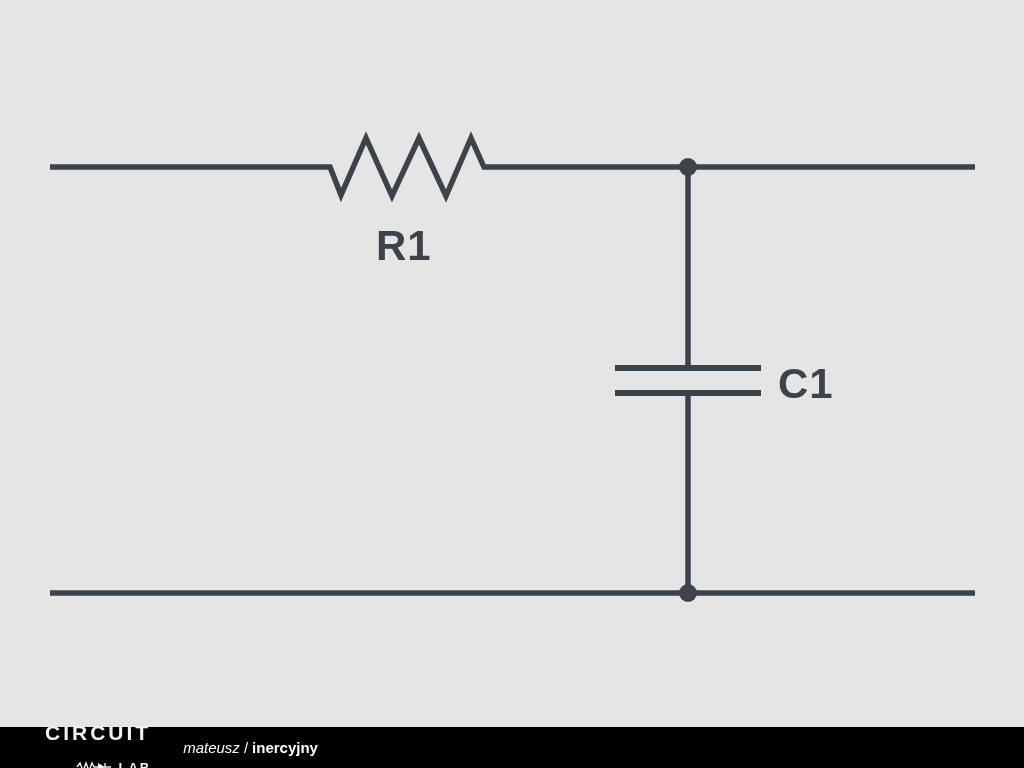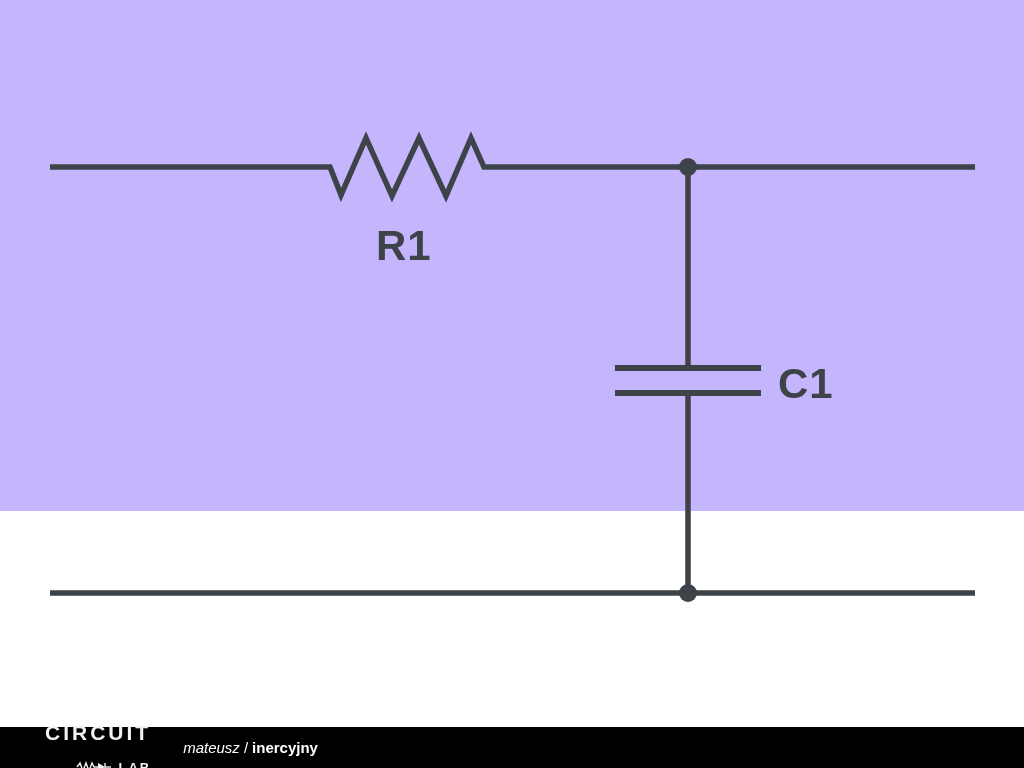--- a/index.html
+++ b/index.html
@@ -8,22 +8,22 @@
   body {
     width: 1024px; height: 768px;
     background: #ffffff;
     font-family: "Liberation Sans", sans-serif;
     position: relative;
     overflow: hidden;
   }
   .schematic-area {
     position: absolute;
     top: 0; left: 0;
-    width: 1024px; height: 511px;
-    background: #c4b5fd;
+    width: 1024px; height: 727px;
+    background: #e5e5e5;
   }
   .schematic-svg { display: block; }
   .comp-label {
     position: absolute;
     color: #3d4348;
     font-weight: bold;
     font-size: 42px;
     letter-spacing: 1px;
     user-select: none;
   }

